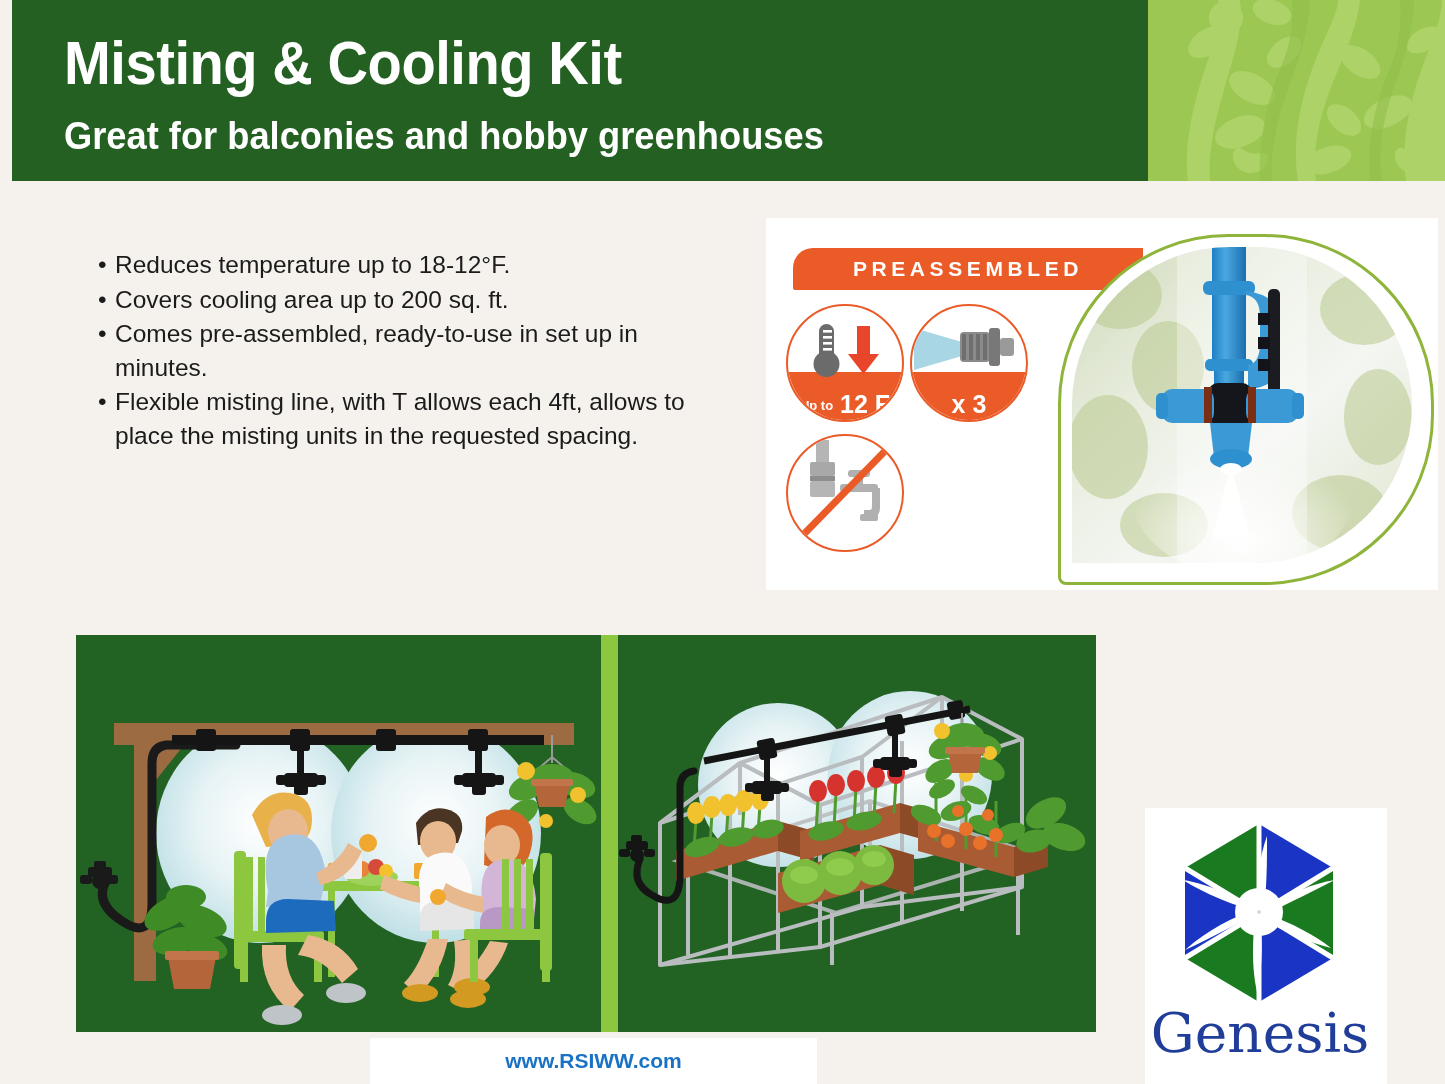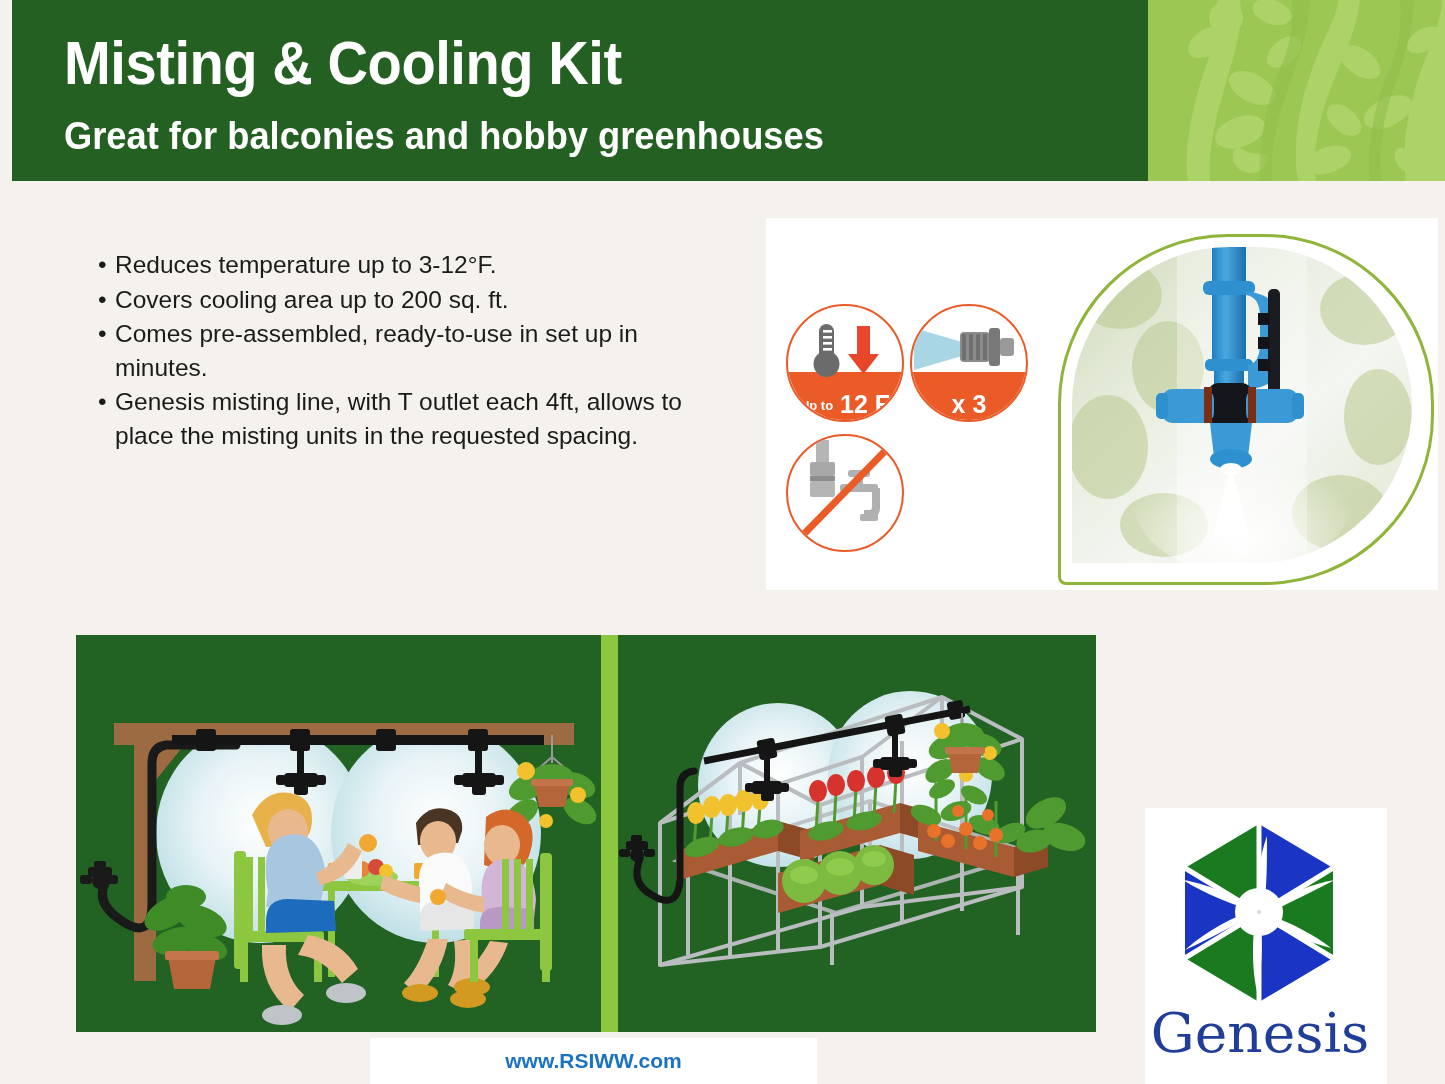--- a/index.html
+++ b/index.html
@@ -110,38 +110,41 @@
     </svg>
   </div>
 
   <div class="title">Misting &amp; Cooling Kit</div>
   <div class="subtitle">Great for balconies and hobby greenhouses</div>
 </div>
 
 <div class="bullets">
   <div class="bullet">
     <span class="dot">•</span>
-    <span class="txt">Reduces temperature up to 3-12°F.</span>
+    <span class="txt">Reduces temperature up to 18-12°F.</span>
   </div>
   <div class="bullet">
     <span class="dot">•</span>
     <span class="txt">Covers cooling area up to 200 sq. ft.</span>
   </div>
   <div class="bullet">
     <span class="dot">•</span>
     <span class="txt">Comes pre-assembled, ready-to-use in set up in minutes.</span>
   </div>
   <div class="bullet">
     <span class="dot">•</span>
-    <span class="txt">Genesis misting line, with T outlet each 4ft, allows to place the misting units in the requested spacing.</span>
+    <span class="txt">Flexible misting line, with T allows each 4ft, allows to place the misting units in the requested spacing.</span>
   </div>
 </div>
 
 <div class="card">
 
+  <div class="preassembled">
+    <span>PREASSEMBLED</span>
+  </div>
 
   <div class="icon-grid">
 
     <div class="feat f1">
       <div class="feat-fill hi"></div>
       <svg width="114" height="114" viewBox="0 0 114 114" style="position:absolute;left:0;top:0;">
         <g fill="#6b6b6b">
           <rect x="31" y="18" width="15" height="38" rx="7.5"></rect>
           <circle cx="38.5" cy="58" r="13"></circle>
         </g>

